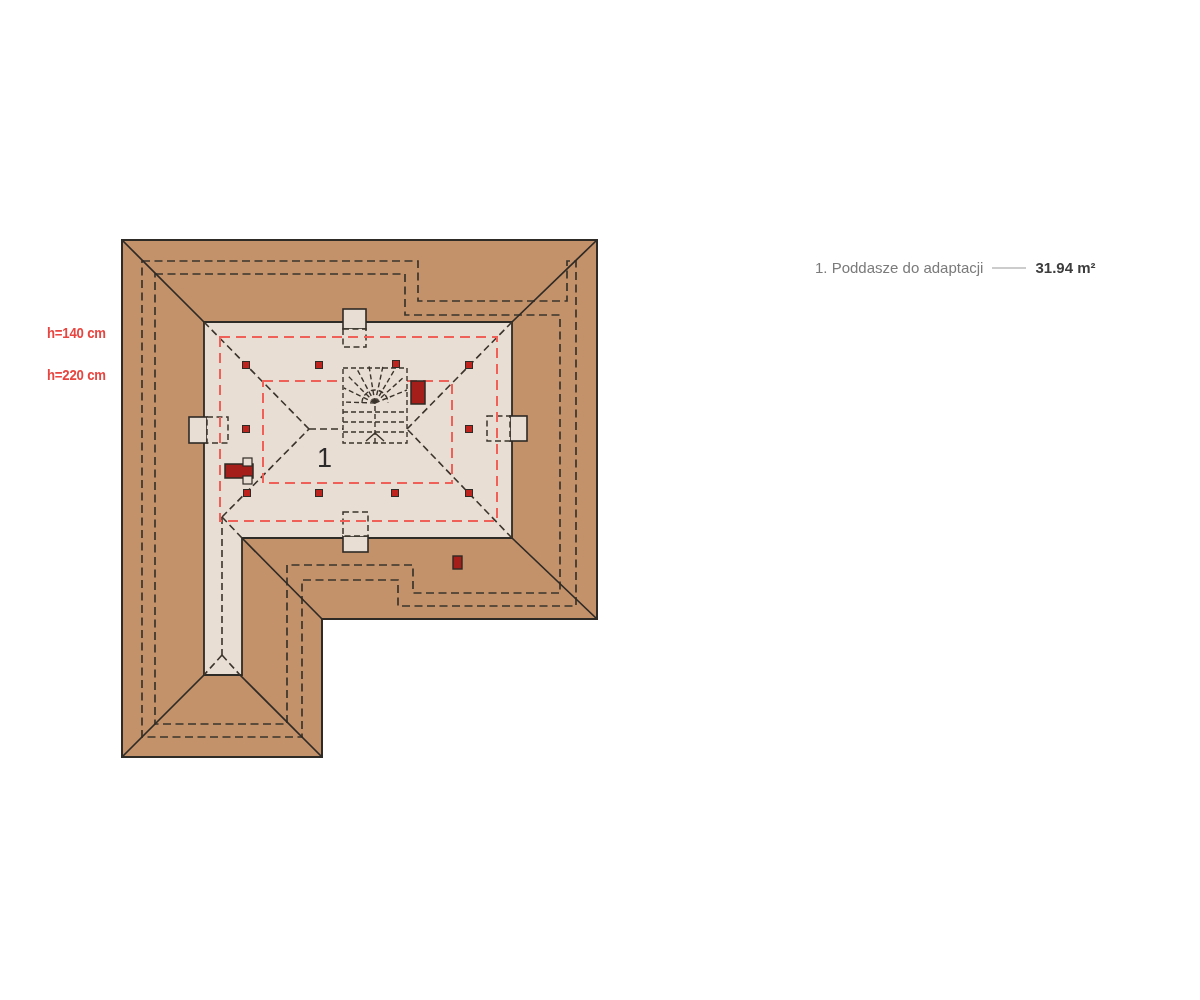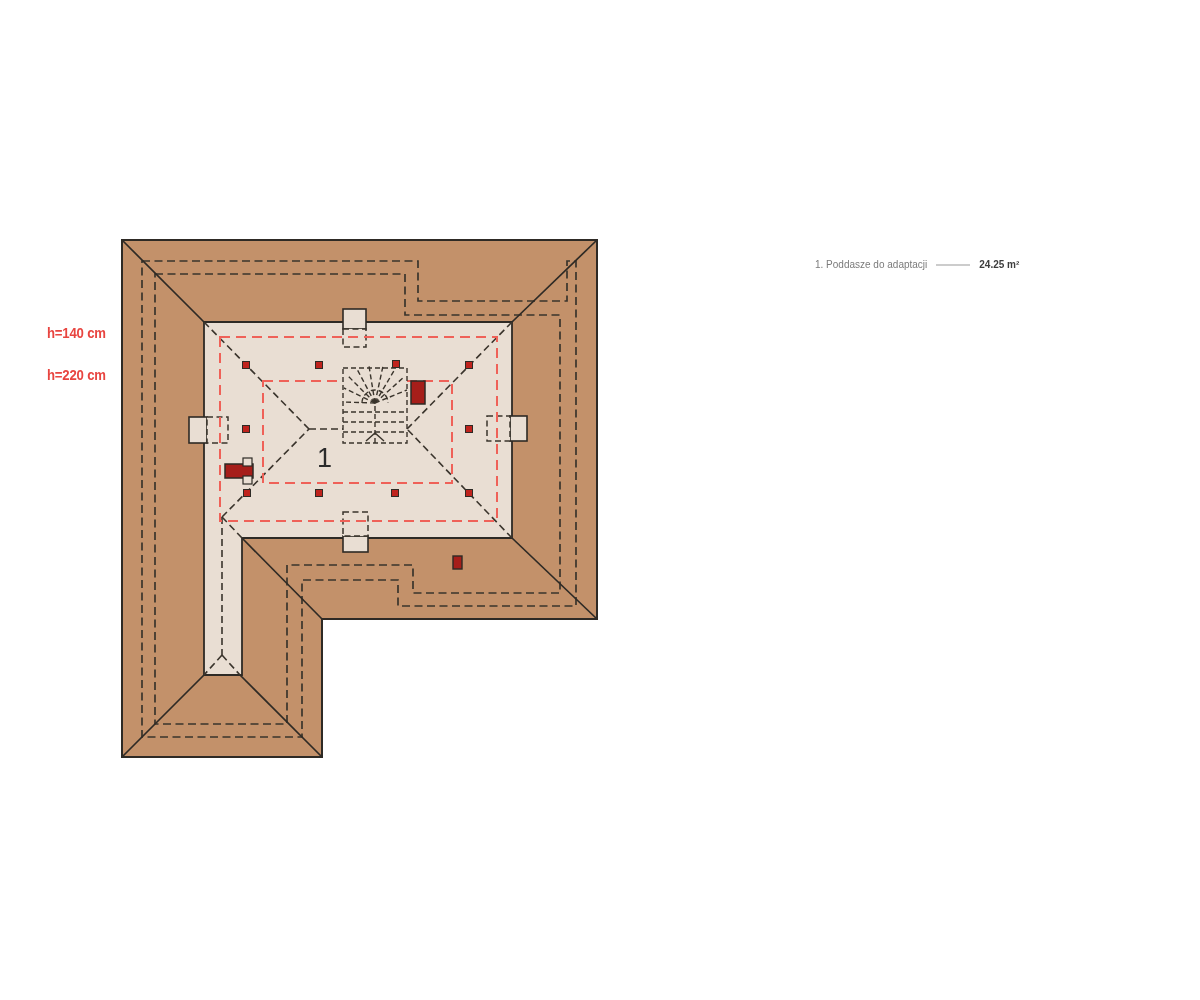--- a/index.html
+++ b/index.html
@@ -13,21 +13,21 @@
     font-family:"Liberation Sans", sans-serif;position:relative;overflow:hidden;
   }
   .stage{position:absolute;inset:0;}
   svg{position:absolute;left:0;top:0;}
   .h-label{
     position:absolute;color:var(--label-red);font-size:14px;font-weight:700;
     letter-spacing:-0.2px;transform:scaleX(0.94);transform-origin:left center;white-space:nowrap;
   }
   .legend{
     position:absolute;left:815px;top:259px;display:flex;align-items:center;gap:9px;
-    font-size:10px;white-space:nowrap;
+    font-size:15px;white-space:nowrap;
   }
   .legend-label{color:var(--legend-text);}
   .legend-line{display:inline-block;width:34px;height:0;border-top:2px solid var(--legend-line);}
   .legend-value{color:var(--legend-value);font-weight:700;}
   .room-number{
     font-family:"Liberation Sans", sans-serif;font-size:27px;fill:#2b2b2b;
   }
 </style>
 </head>
 <body>
@@ -131,16 +131,16 @@
 
     <text x="317" y="467" class="room-number">1</text>
   </svg>
 
   <div class="h-label" style="left:47px;top:325px;">h=140 cm</div>
   <div class="h-label" style="left:47px;top:367px;">h=220 cm</div>
 
   <div class="legend">
     <span class="legend-label">1. Poddasze do adaptacji</span>
     <span class="legend-line"></span>
-    <span class="legend-value">24.25 m²</span>
+    <span class="legend-value">31.94 m²</span>
   </div>
 
 </div>
 
 </body></html>

